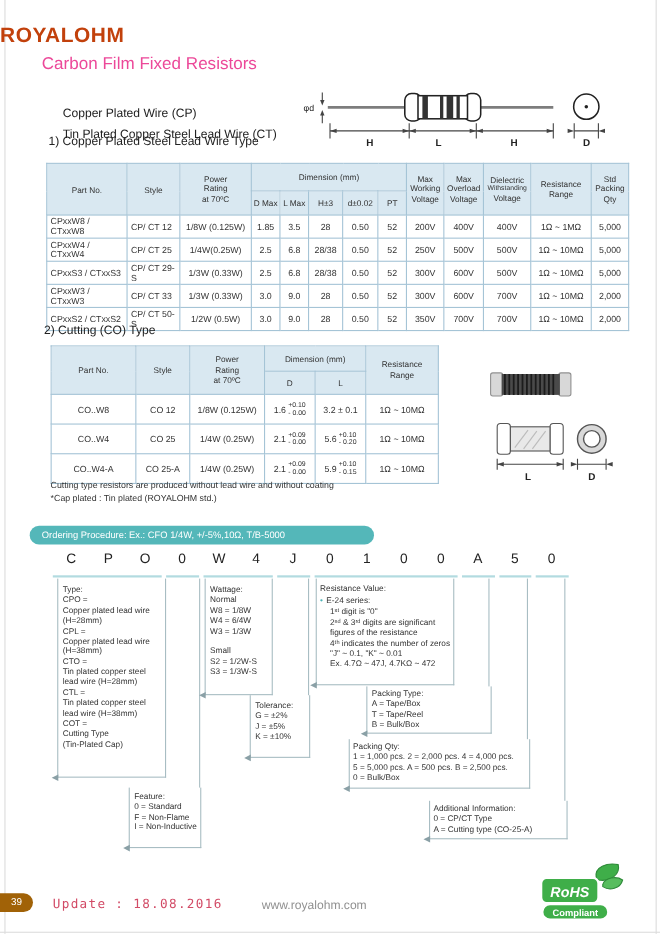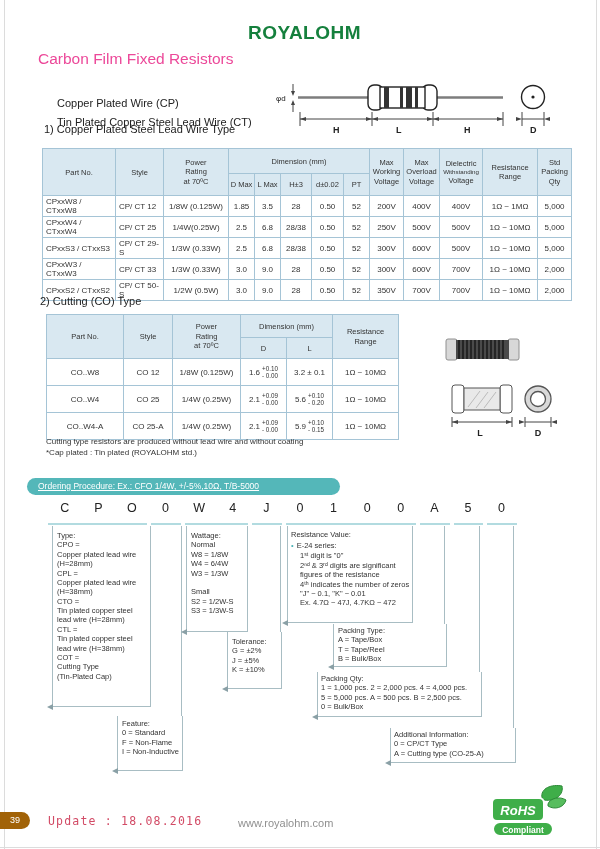--- a/index.html
+++ b/index.html
@@ -1,21 +1,21 @@
 <!DOCTYPE html>
 <html><head>
 <meta charset="utf-8">
 <style>
   html,body{margin:0;padding:0;background:#ffffff;}
   #page{position:relative;width:600px;height:849px;background:#fff;overflow:hidden;
         font-family:"Liberation Sans","DejaVu Sans",sans-serif;color:#333;}
   .edge{position:absolute;background:#dcdcdc;}
   
-  #logo{position:absolute;top:22px;left:0;width:585px;text-align:center;
-        font-size:19px;font-weight:700;letter-spacing:.5px;color:#15803d;padding-left:12px;}
+  #logo{position:absolute;top:22px;left:0;width:585px;text-align:left;
+        font-size:19px;font-weight:700;letter-spacing:.5px;color:#c2410c;}
   #title{position:absolute;left:38px;top:50px;font-size:15.5px;color:#ec4899;}
   .s1line{position:absolute;font-size:11px;color:#222;}
   
   table{position:absolute;border-collapse:collapse;table-layout:fixed;}
   th,td{border:1px solid #a5c4d6;overflow:hidden;}
   th{background:#d9e8f1;font-size:7.5px;font-weight:400;color:#333;padding:1px;text-align:center;}
   td{font-size:8px;color:#333;text-align:center;padding:1px 2px;}
   #table1{left:42px;top:148px;width:529px;}
   #table1 thead tr:first-child th{height:22px;}
   #table1 thead tr:last-child th{height:19px;}
@@ -26,21 +26,21 @@
   #table2 thead tr:last-child th{height:18px;}
   #table2 td{height:24px;}
   .th-diel .ln:nth-child(2){font-size:6.2px;}
   .ln{line-height:1.25;}
   .tolwrap{display:inline-flex;align-items:center;gap:2px;vertical-align:middle;}
   .tstack{display:inline-flex;flex-direction:column;font-size:6.3px;line-height:7px;text-align:left;}
   #s2head{position:absolute;left:40px;top:295px;font-size:11px;color:#222;}
   .note{position:absolute;left:46px;font-size:8px;color:#333;}
   
   #banner{position:absolute;left:27px;top:478px;width:313px;height:17px;background:#54b7b9;
-          border-radius:9px;color:#fff;font-size:8.5px;line-height:17px;padding-left:11px;box-sizing:border-box;text-decoration:underline;}
+          border-radius:9px;color:#fff;font-size:8.5px;line-height:17px;padding-left:11px;box-sizing:border-box;}
   #coderow{position:absolute;left:48px;top:501px;display:flex;}
   .code-char{display:inline-block;width:33.6px;text-align:center;font-size:12.5px;color:#222;}
   .useg{position:absolute;top:523px;height:2px;background:#b2dbe0;}
   .obox{position:absolute;border:1px solid #a8bdc3;border-top:none;}
   .obox::after{content:'';position:absolute;left:-6px;bottom:-3.5px;width:0;height:0;
                border-top:3px solid transparent;border-bottom:3px solid transparent;
                border-right:6px solid #8aa0a6;}
   .riser{position:absolute;width:1px;background:#a8bdc3;}
   .ob{position:absolute;font-size:7.5px;line-height:10.7px;color:#333;white-space:nowrap;}
   .ob .bullet{color:#4ab2b5;margin-right:3px;}

